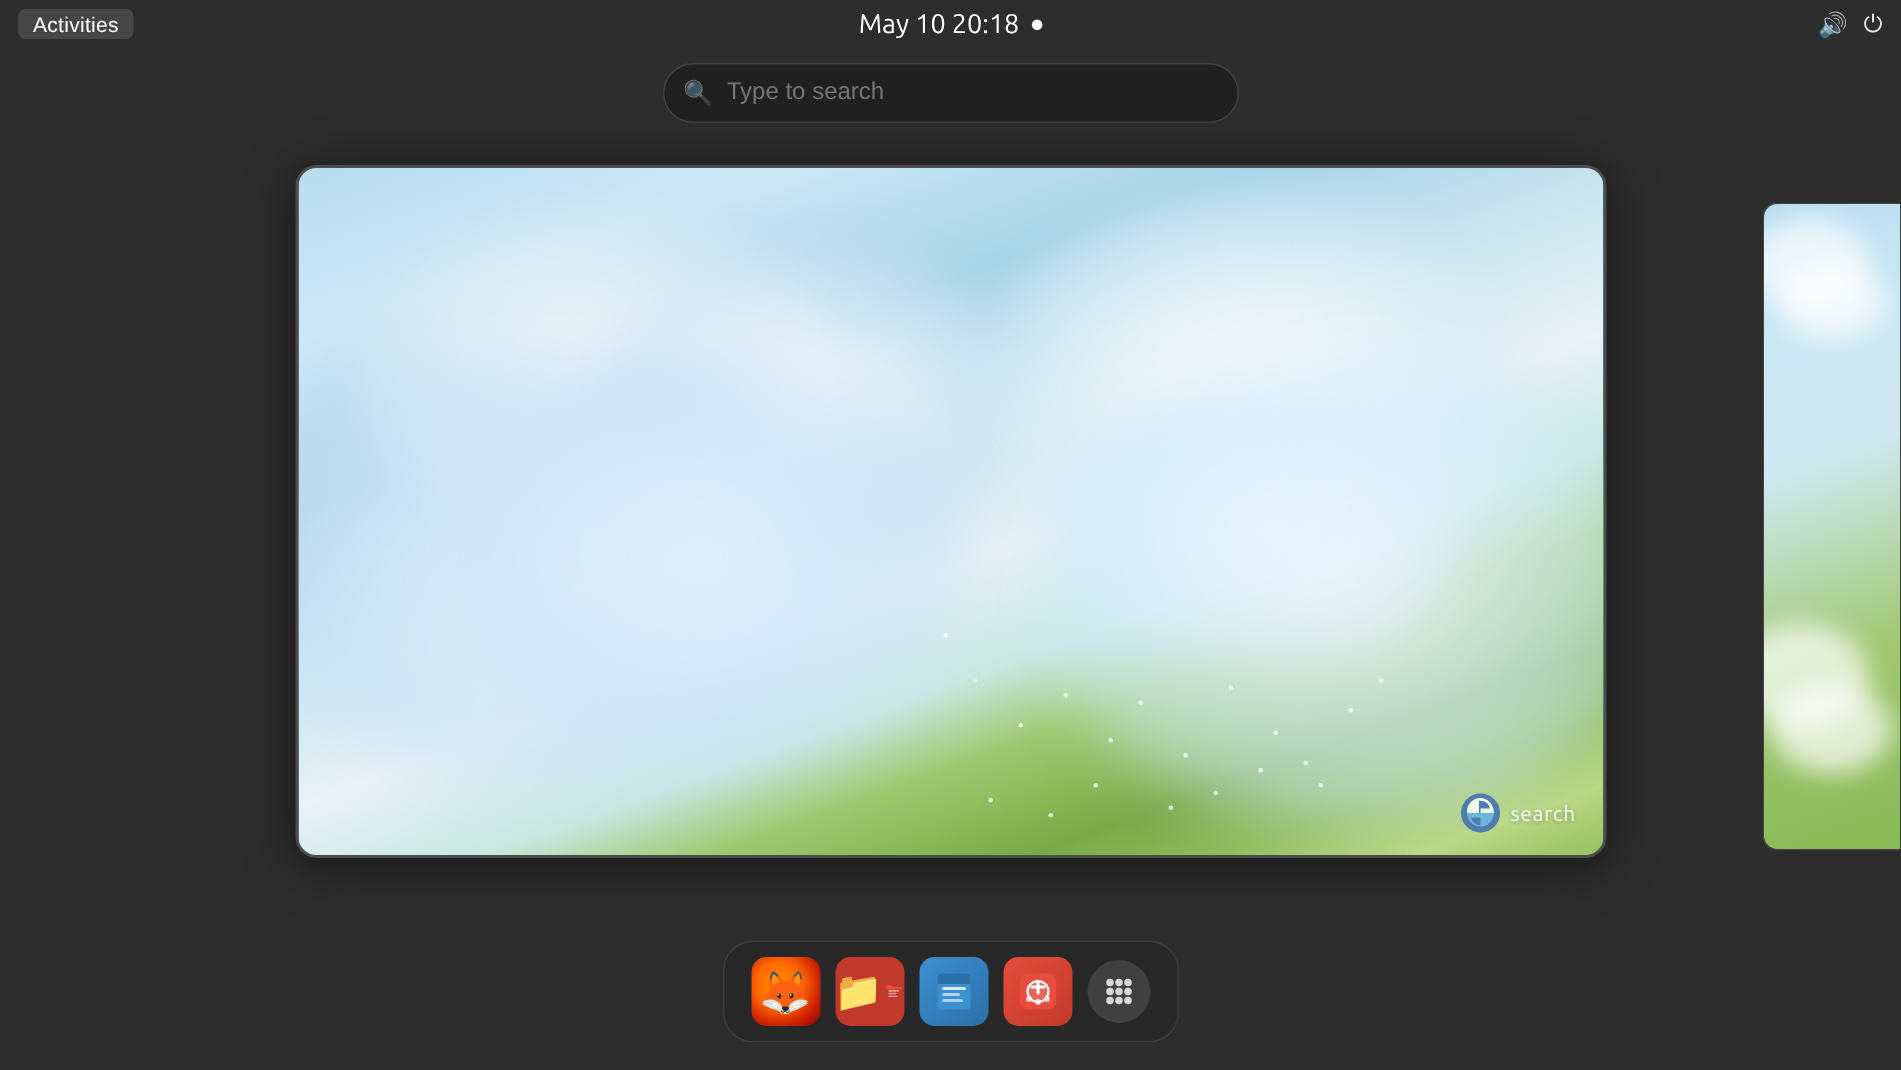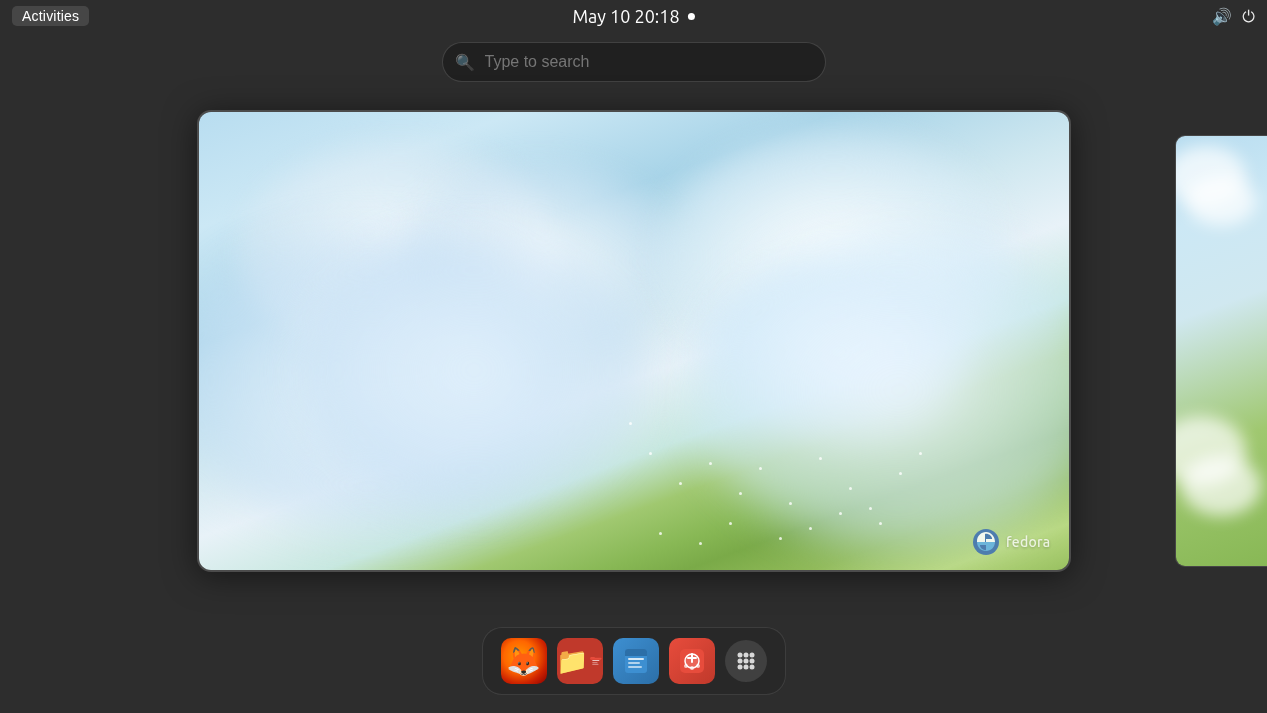--- a/index.html
+++ b/index.html
@@ -381,21 +381,21 @@
       <div class="sparkle-dot" style="left:610px;top:415px"></div>
       <div class="sparkle-dot" style="left:640px;top:400px"></div>
       <div class="sparkle-dot" style="left:680px;top:410px"></div>
 
       <div class="fedora-watermark">
         <svg class="fedora-logo" viewBox="0 0 28 28" xmlns="http://www.w3.org/2000/svg">
           <circle cx="14" cy="14" r="13" fill="#3c6eb4"></circle>
           <path d="M14 4 C9 4 5 8 5 13 L5 14 L13 14 L13 6 C13.3 5.9 13.6 5.8 14 5.8 C17.2 5.8 19.8 8 20.2 11 L14 11 L14 14 L23 14 C23 8.5 19 4 14 4 Z" fill="white"></path>
           <path d="M5 14 C5 19 9 23 14 23 C19 23 23 19 23 14 L14 14 L14 22.2 C13.7 22.2 13.4 22.2 14 22.2 C10.8 22.2 8.2 20 7.8 17 L14 17 L14 14 L5 14 Z" fill="#60b0e8"></path>
         </svg>
-        <span class="fedora-text">fedora</span>
+        <span class="fedora-text">search</span>
       </div>
     </div>
   </div>
 </div>
 
 <div id="workspace-right-edge">
   <div class="secondary-wallpaper">
     <div class="sec-cloud" style="width:80px;height:60px;top:10px;left:-10px;"></div>
     <div class="sec-cloud" style="width:70px;height:50px;top:40px;left:10px;"></div>
     <div class="sec-cloud" style="width:90px;height:70px;bottom:80px;left:-20px;"></div>

